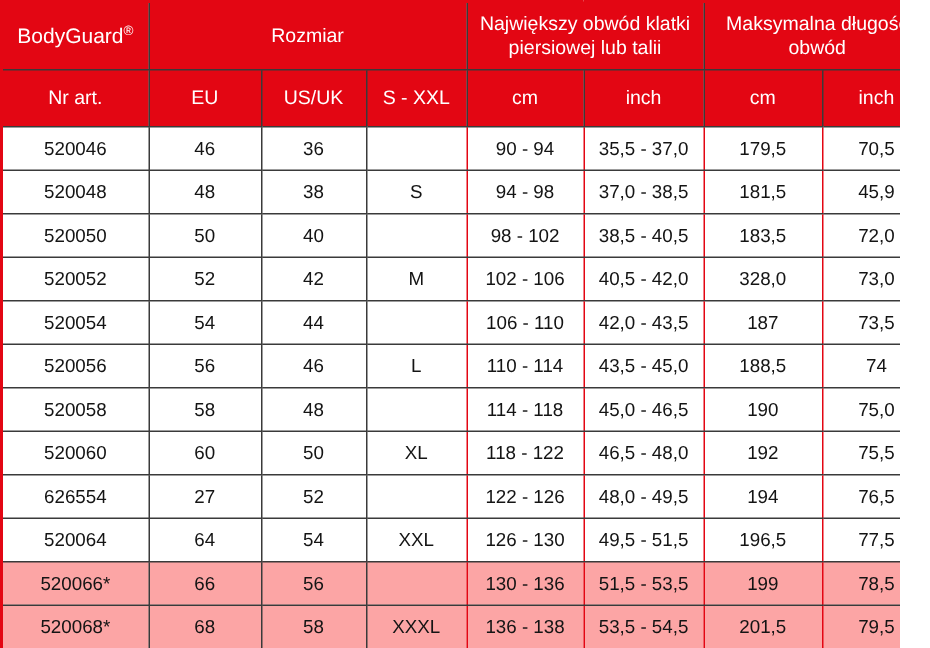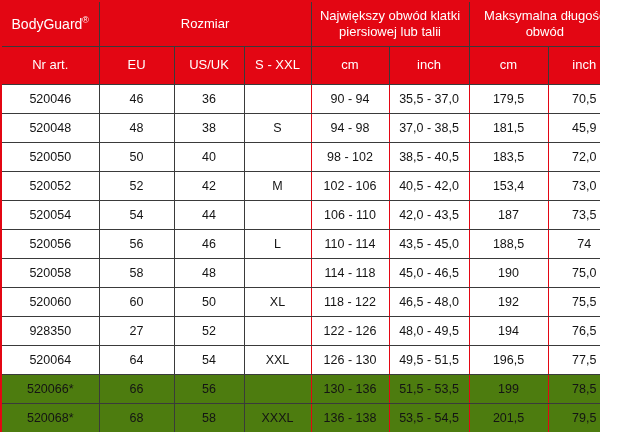--- a/index.html
+++ b/index.html
@@ -52,21 +52,21 @@
   }
   
   td.redv {
     border-top-color: #3a3a3a;
     border-bottom-color: #3a3a3a;
     border-left-color: #e30613;
     border-right-color: #e30613;
   }
   
   td.size-cell { border-right-color: #e30613; }
-  tr.alt td { background: #4d7c0f; }
+  tr.alt td { background: #fca5a5; }
 </style>
 </head>
 <body>
 
 <div class="sheet">
   <table class="size-chart">
     <colgroup>
       <col style="width:98px">
         <col style="width:75px">
         <col style="width:70px">
@@ -127,21 +127,21 @@
         <td class="redv">183,5</td>
         <td class="redv">72,0</td>
       </tr>
       <tr>
         <td>520052</td>
         <td>52</td>
         <td>42</td>
         <td class="size-cell">M</td>
         <td class="redv">102 - 106</td>
         <td class="redv">40,5 - 42,0</td>
-        <td class="redv">153,4</td>
+        <td class="redv">328,0</td>
         <td class="redv">73,0</td>
       </tr>
       <tr>
         <td>520054</td>
         <td>54</td>
         <td>44</td>
         <td class="size-cell"></td>
         <td class="redv">106 - 110</td>
         <td class="redv">42,0 - 43,5</td>
         <td class="redv">187</td>
@@ -171,21 +171,21 @@
         <td>520060</td>
         <td>60</td>
         <td>50</td>
         <td class="size-cell">XL</td>
         <td class="redv">118 - 122</td>
         <td class="redv">46,5 - 48,0</td>
         <td class="redv">192</td>
         <td class="redv">75,5</td>
       </tr>
       <tr>
-        <td>928350</td>
+        <td>626554</td>
         <td>27</td>
         <td>52</td>
         <td class="size-cell"></td>
         <td class="redv">122 - 126</td>
         <td class="redv">48,0 - 49,5</td>
         <td class="redv">194</td>
         <td class="redv">76,5</td>
       </tr>
       <tr>
         <td>520064</td>

